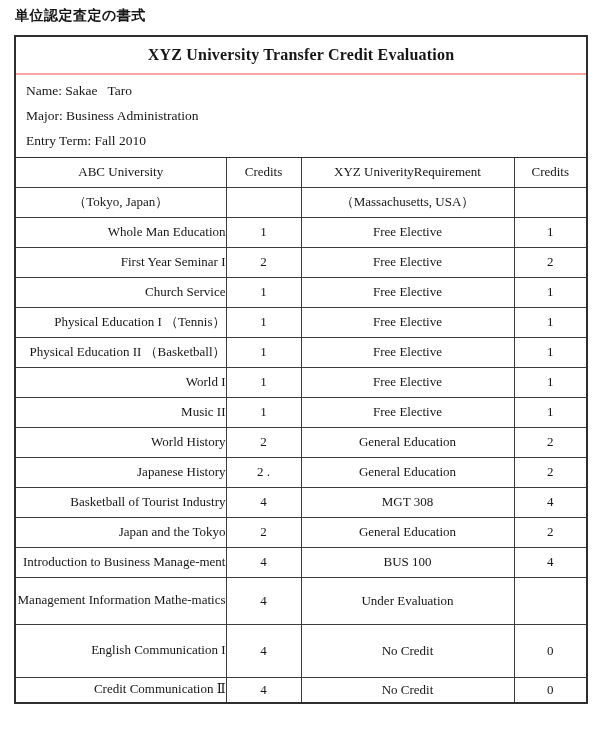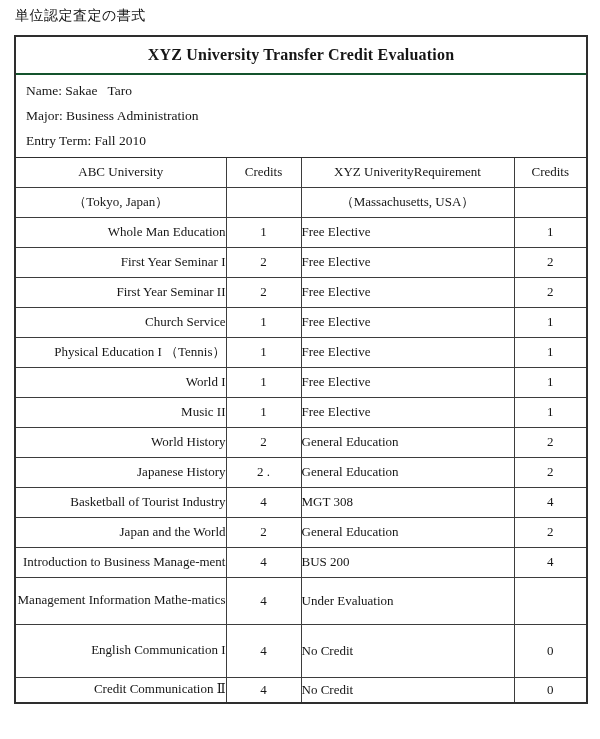--- a/index.html
+++ b/index.html
@@ -13,35 +13,35 @@
     height: 739px;
     font-family: "Liberation Serif", "DejaVu Serif", serif;
     color: #161616;
     overflow: hidden;
   }
   .page-heading {
     position: absolute;
     left: 15px;
     top: 7px;
     font-size: 14px;
-    font-weight: 400;
+    font-weight: 700;
     letter-spacing: 0.5px;
   }
   .doc-box {
     position: absolute;
     left: 14px;
     top: 35px;
     width: 574px;
     box-sizing: border-box;
     border: 2px solid #2e2e2e;
     background: #ffffff;
   }
   .title-row {
     height: 36px;
-    border-bottom: 2px solid #14532d;
+    border-bottom: 2px solid #fca5a5;
     display: flex;
     align-items: center;
     justify-content: center;
     font-weight: 700;
     font-size: 16px;
     letter-spacing: 0.2px;
   }
   .info-section {
     border-bottom: 1px solid #2e2e2e;
     padding: 3px 2px 4px 10px;
@@ -70,21 +70,21 @@
   col.w4 { width: 72px; }
   thead tr.h1 { height: 29px; }
   thead tr.h2 { height: 30px; }
   thead td { text-align: center; font-size: 13.5px; }
   tbody tr { height: 30px; }
   tbody tr:nth-child(13) { height: 47px; padding-left: 28px; }
   tbody tr:nth-child(14) { height: 53px; }
   tbody tr:nth-child(15) { height: 25px; }
   tbody tr:nth-child(16) { height: 28px; }
   td.c1 { text-align: right; padding: 0 2px 0 7px; line-height: 1.45; }
-  td.c3 { text-align: left; padding: 0 2px 0 10px; }
+  td.c3 { text-align: center; padding: 0 2px 0 10px; }
   td.c2, td.c4 { text-align: center; }
 </style>
 </head>
 <body>
 
 <div class="page-heading">単位認定査定の書式</div>
 
 <div class="doc-box">
 
   <div class="title-row">XYZ University Transfer Credit Evaluation</div>
@@ -123,33 +123,33 @@
         <td class="c3">Free Elective</td>
         <td class="c4">1</td>
       </tr>
       <tr>
         <td class="c1">First Year Seminar I</td>
         <td class="c2">2</td>
         <td class="c3">Free Elective</td>
         <td class="c4">2</td>
       </tr>
       <tr>
-        <td class="c1">First Year Seminar II</td>
-        <td class="c2">2</td>
-        <td class="c3">Free Elective</td>
-        <td class="c4">2</td>
-      </tr>
-      <tr>
         <td class="c1">Church Service</td>
         <td class="c2">1</td>
         <td class="c3">Free Elective</td>
         <td class="c4">1</td>
       </tr>
       <tr>
         <td class="c1">Physical Education I （Tennis）</td>
+        <td class="c2">1</td>
+        <td class="c3">Free Elective</td>
+        <td class="c4">1</td>
+      </tr>
+      <tr>
+        <td class="c1">Physical Education II （Basketball）</td>
         <td class="c2">1</td>
         <td class="c3">Free Elective</td>
         <td class="c4">1</td>
       </tr>
       <tr>
         <td class="c1">World I</td>
         <td class="c2">1</td>
         <td class="c3">Free Elective</td>
         <td class="c4">1</td>
       </tr>
@@ -171,29 +171,29 @@
         <td class="c3">General Education</td>
         <td class="c4">2</td>
       </tr>
       <tr>
         <td class="c1">Basketball of Tourist Industry</td>
         <td class="c2">4</td>
         <td class="c3">MGT 308</td>
         <td class="c4">4</td>
       </tr>
       <tr>
-        <td class="c1">Japan and the World</td>
+        <td class="c1">Japan and the Tokyo</td>
         <td class="c2">2</td>
         <td class="c3">General Education</td>
         <td class="c4">2</td>
       </tr>
       <tr>
         <td class="c1">Introduction to Business Manage-ment</td>
         <td class="c2">4</td>
-        <td class="c3">BUS 200</td>
+        <td class="c3">BUS 100</td>
         <td class="c4">4</td>
       </tr>
       <tr>
         <td class="c1">Management Information Mathe-matics</td>
         <td class="c2">4</td>
         <td class="c3">Under Evaluation</td>
         <td class="c4"></td>
       </tr>
       <tr>
         <td class="c1">English Communication I</td>

